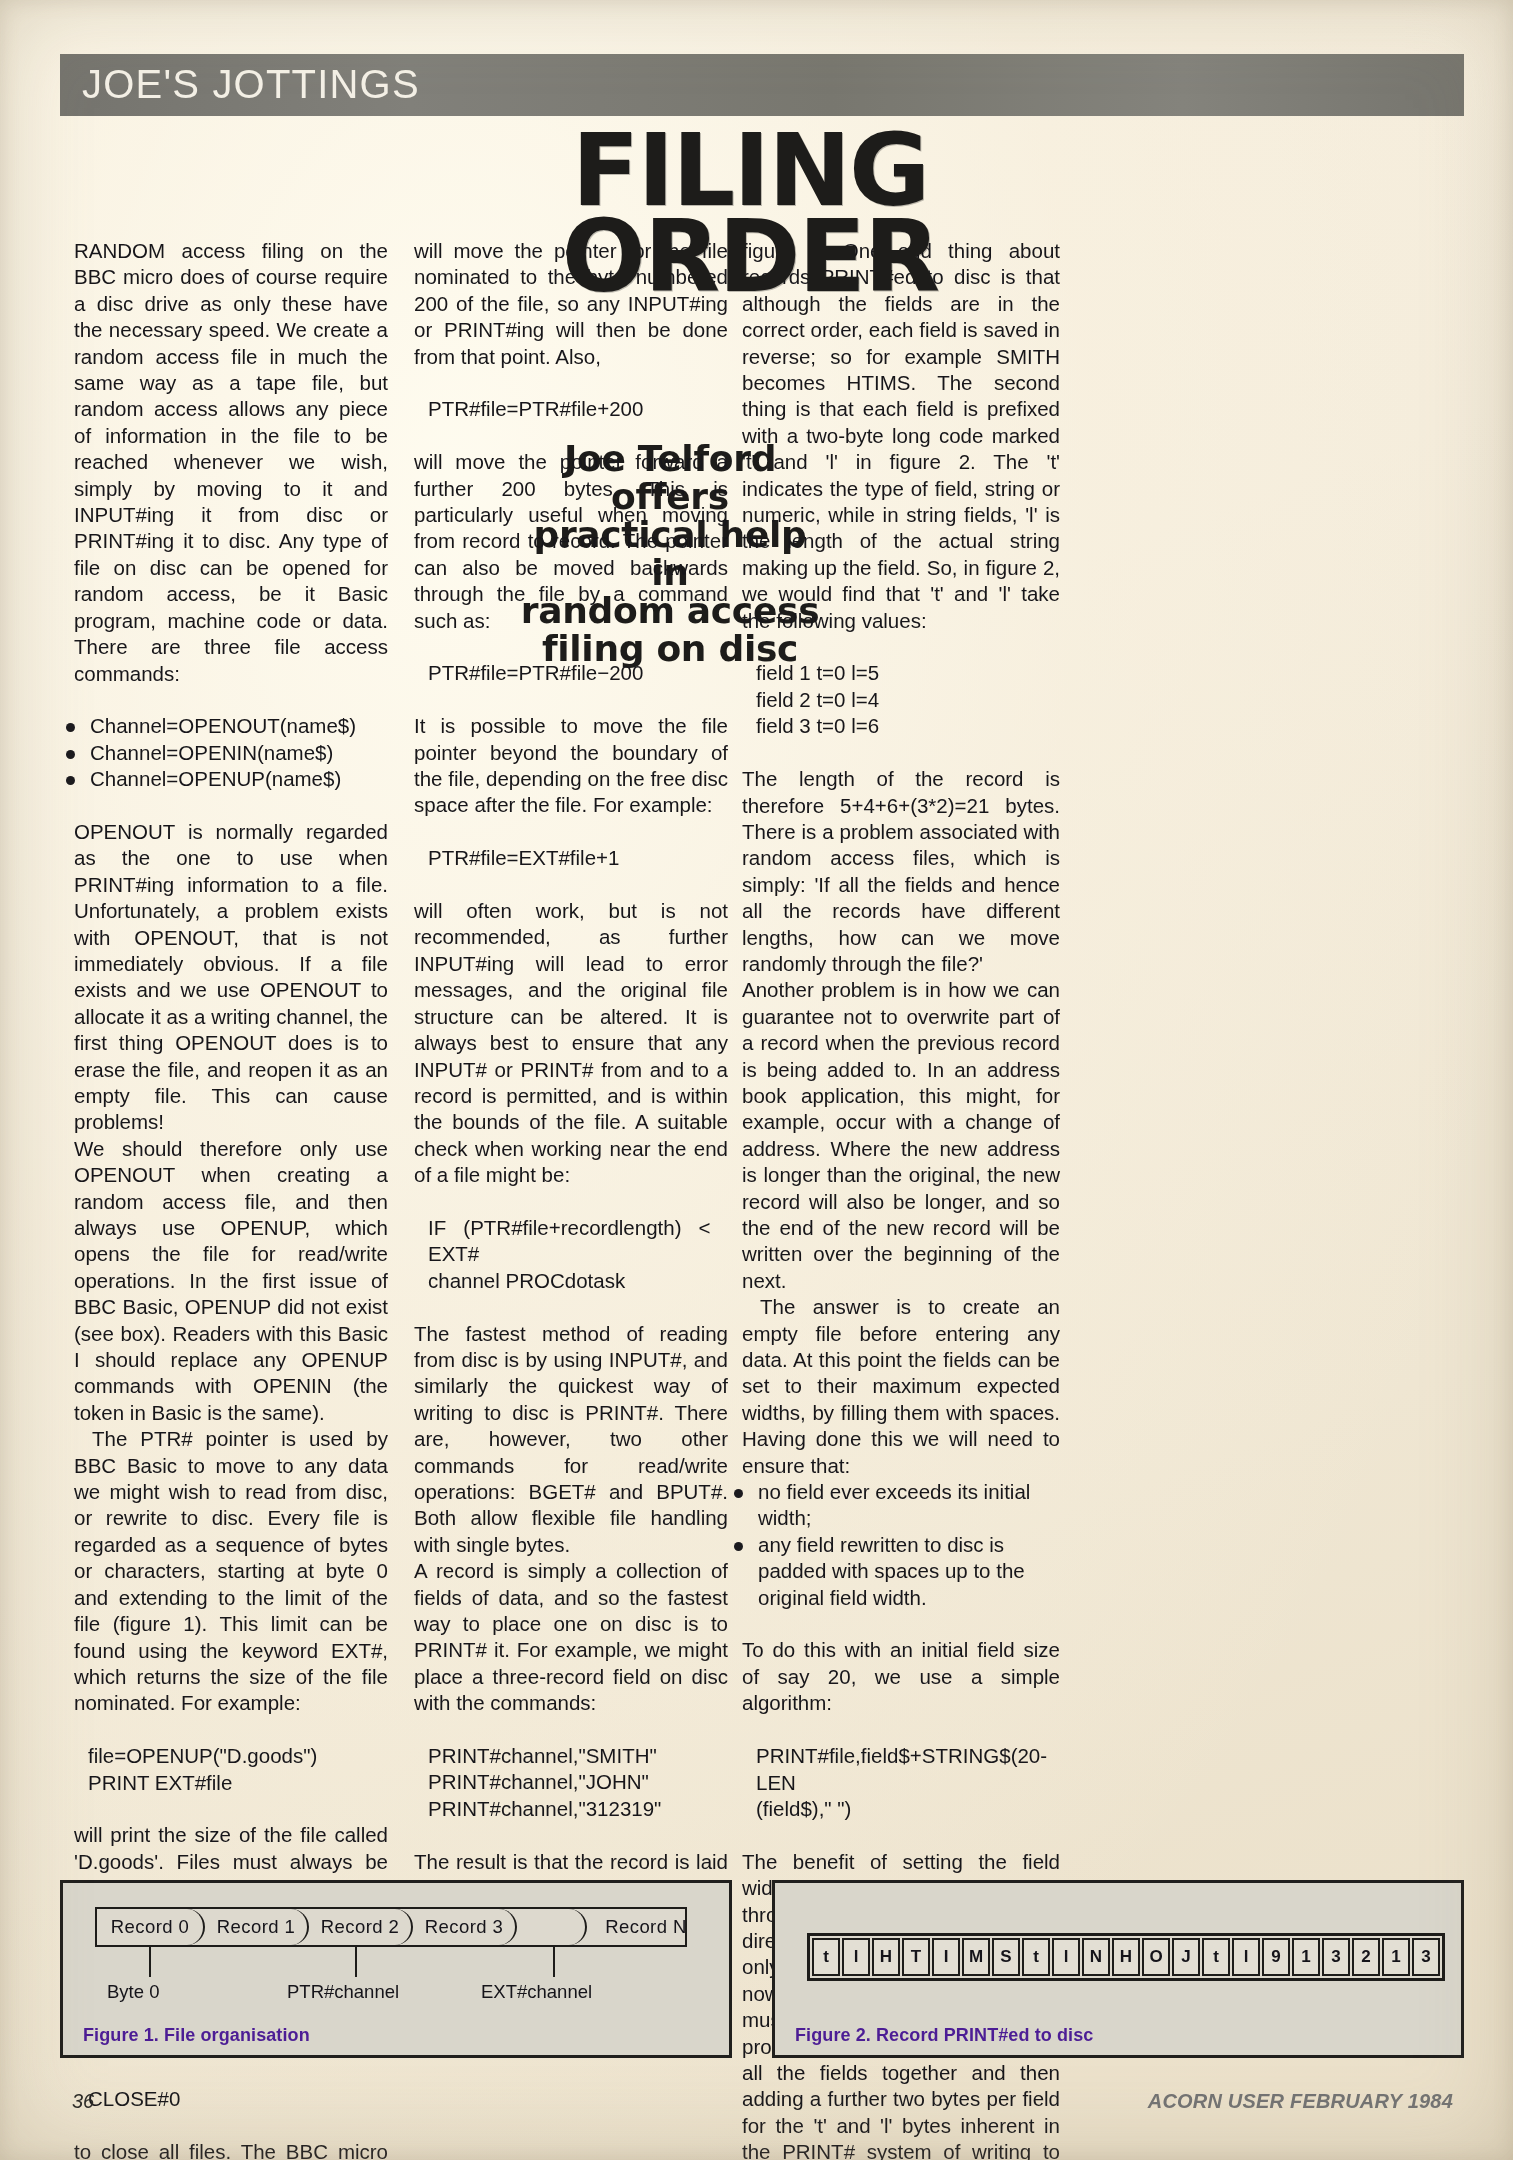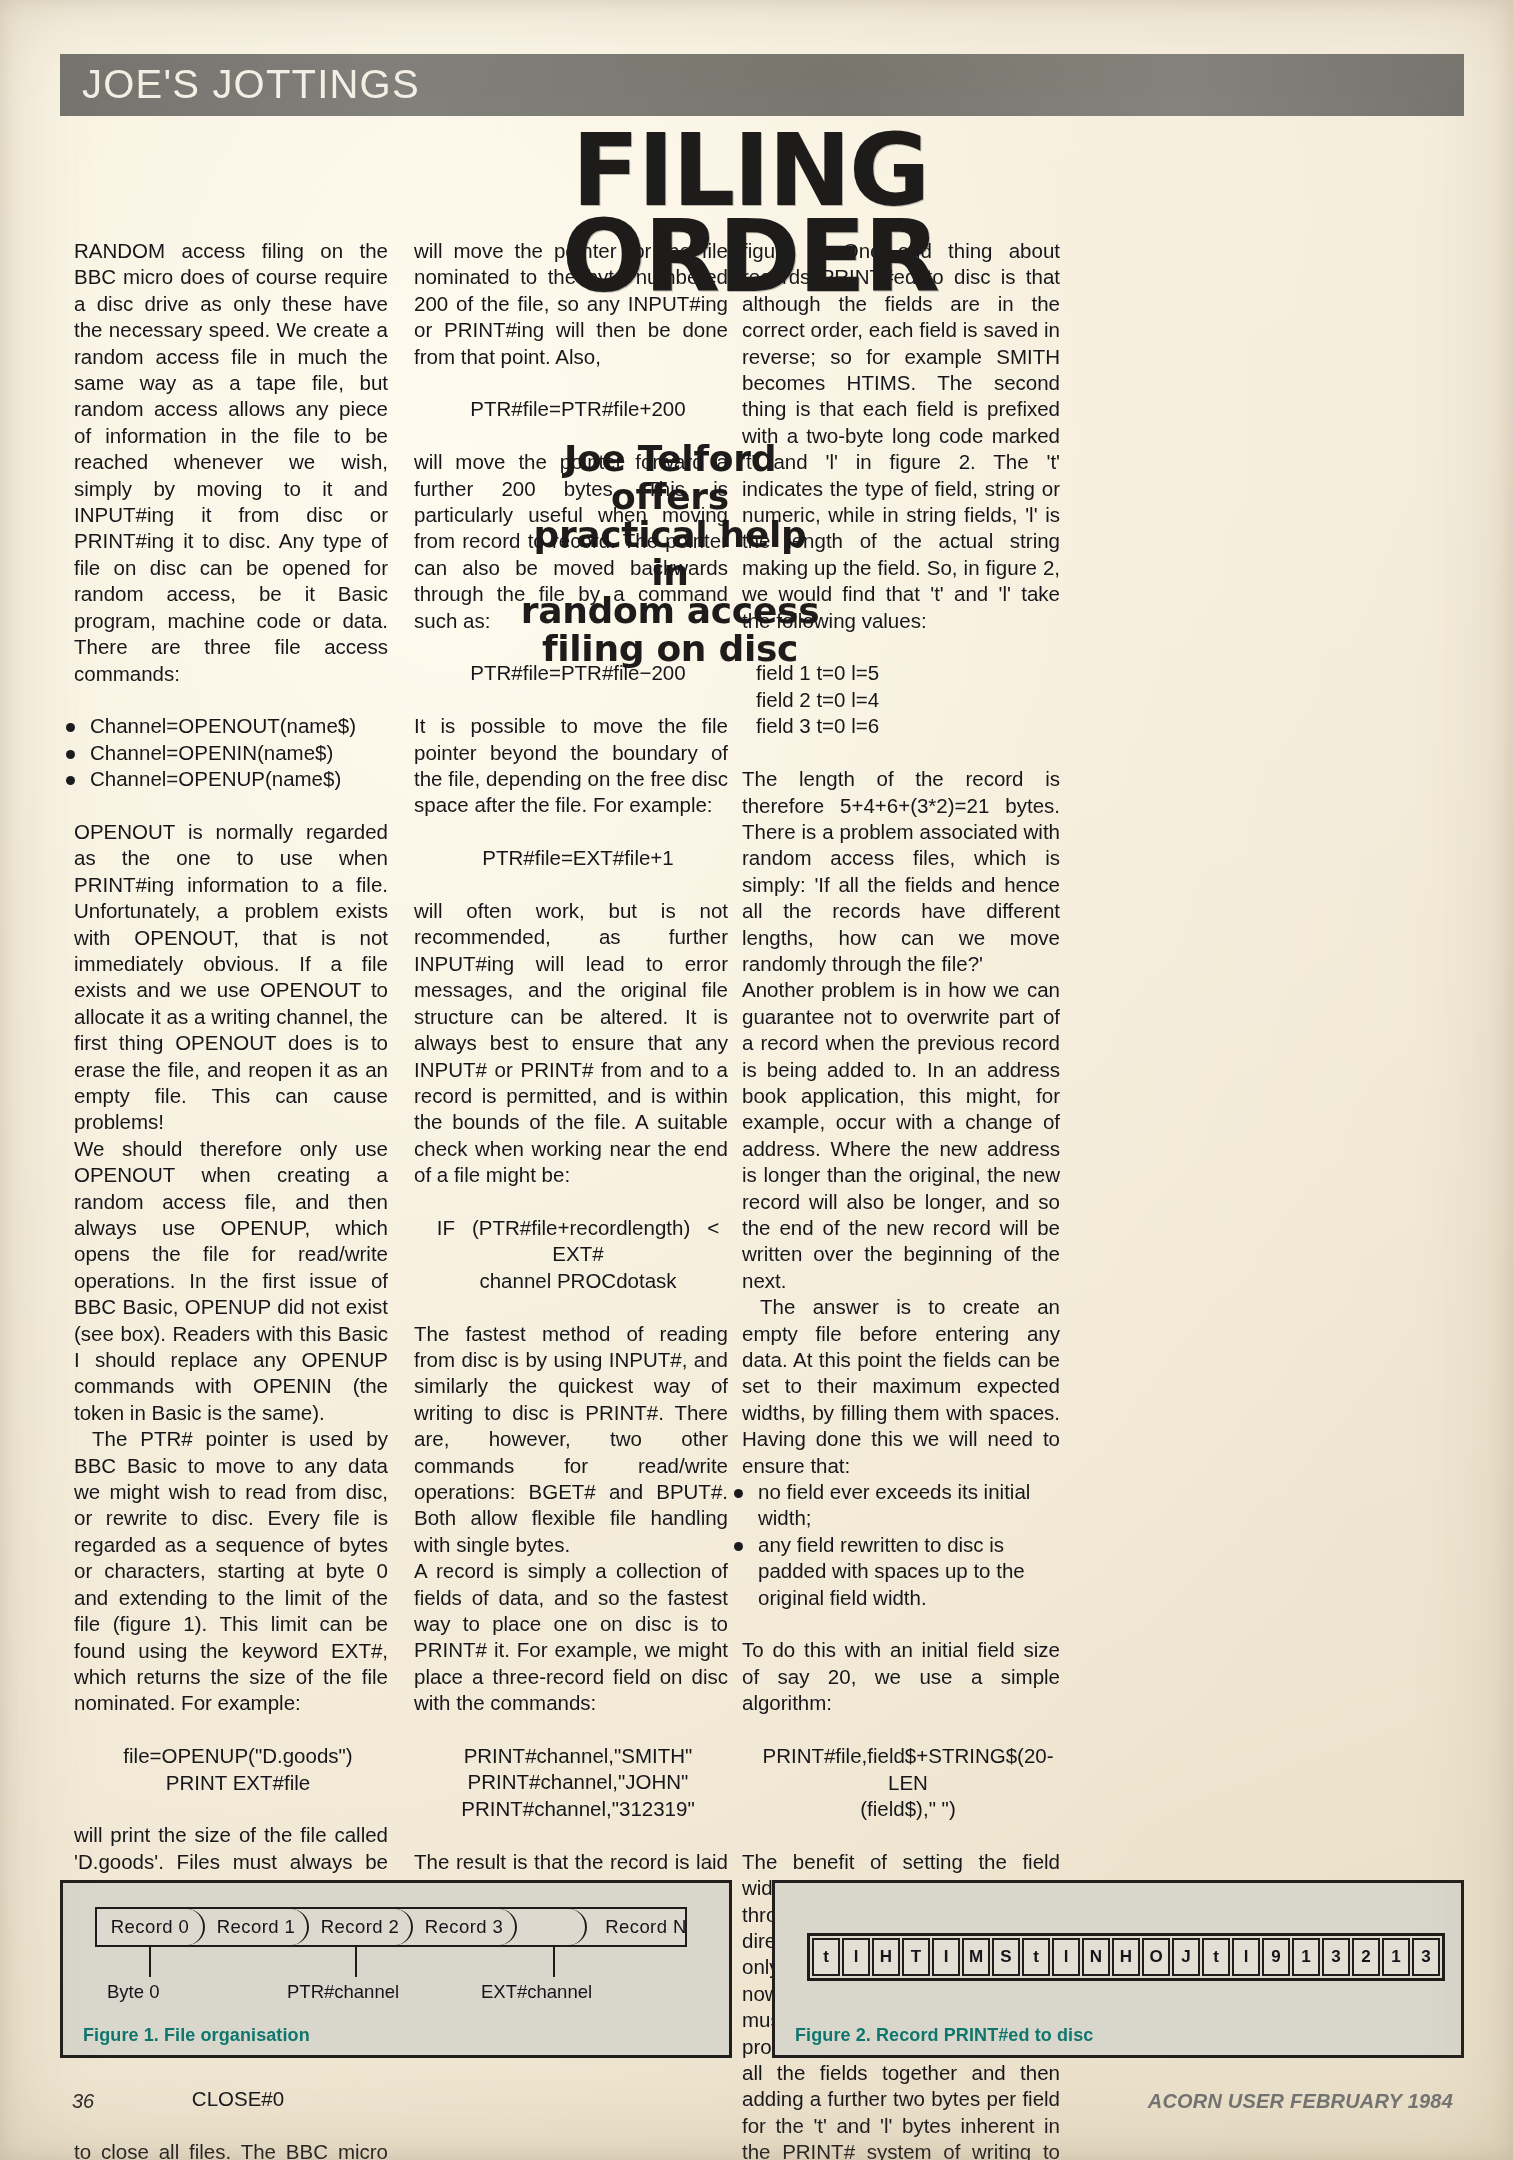--- a/index.html
+++ b/index.html
@@ -100,21 +100,21 @@
     content: "";
     position: absolute;
     left: 4px;
     top: 10px;
     width: 9px;
     height: 9px;
     border-radius: 50%;
     background: #1b1a1e;
   }
   .code {
-    text-align: center;
+    text-align: left;
     padding-left: 26px;
     white-space: pre-wrap;
   }
   .codeblock { text-align:left; padding-left: 26px; }
   .codeblock div { white-space: pre-wrap; }
 
   
   .bigtitle {
     position: absolute;
     left: 520px;
@@ -168,21 +168,21 @@
   }
   #fig1 { left: 0px;   width: 672px; }
   #fig2 { left: 712px; width: 692px; }
 
   .fig-caption {
     position: absolute;
     left: 20px;
     bottom: 9px;
     font-size: 18px;
     font-weight: bold;
-    color: #0f766e;
+    color: #4c1d95;
     letter-spacing: 0.1px;
   }
 
   
   .rec-strip {
     position: absolute;
     left: 32px;
     top: 24px;
     height: 40px;
     display: flex;

